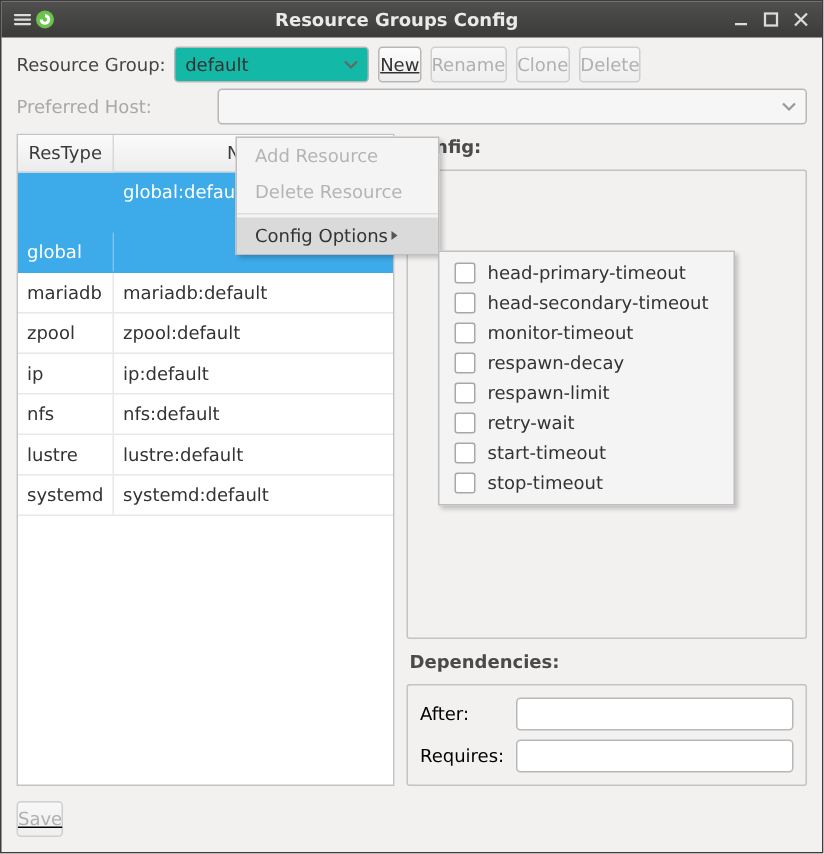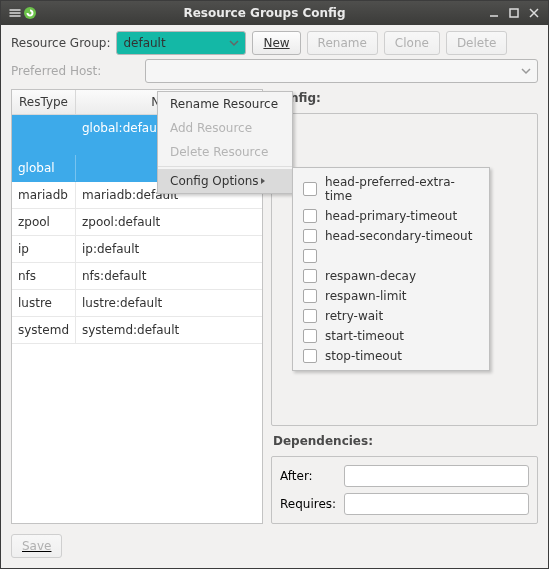--- a/index.html
+++ b/index.html
@@ -17,21 +17,21 @@
   .menu-btn svg{width:14px;height:14px;}
   
   .row { display: flex; align-items: center; padding: 6px 10px 2px 10px; gap: 6px; }
   .row2 { padding-top: 2px; padding-bottom: 6px; gap: 44px; }
   .label { color: #444; }
   .label.disabled { color: #a8a8a8; }
   .combo { flex: 0 0 auto; width: 130px; height: 24px; background: #14b8a6; border: 1px solid #b8b8b8; border-radius: 3px; display:flex; align-items:center; padding:0 18px 0 6px; position:relative; color:#333;}
   .combo.wide { flex: 1; width: auto; background:#f6f6f6;}
   .combo .caret { position:absolute; right:6px; top:50%; transform:translateY(-50%); color:#666;}
   .combo .caret svg{width:10px;height:10px;display:block;}
-  .btn { height: 24px; padding: 0 10px; background: linear-gradient(#fdfdfd,#ececec); border:1px solid #b8b8b8; border-radius:3px; display:inline-flex;align-items:center;justify-content:center; color:#333;}
+  .btn { height: 24px; padding: 0 0; background: linear-gradient(#fdfdfd,#ececec); border:1px solid #b8b8b8; border-radius:3px; display:inline-flex;align-items:center;justify-content:center; color:#333;}
   .btn.disabled { color:#b0b0b0; background:linear-gradient(#f7f7f7,#efefef); border-color:#cfcfcf;}
   .btn .ul{text-decoration:underline;}
   
   .main { flex:1; display:flex; padding:0 10px 6px 10px; gap:8px; position:relative; overflow:hidden;}
   .left { width: 252px; border:1px solid #c3c3c3; background:#fff; display:flex; flex-direction:column;}
   .thead { display:flex; background:linear-gradient(#fbfbfb,#ececec); border-bottom:1px solid #d8d8d8;}
   .thead .c1{width:64px; padding:5px 6px; border-right:1px solid #d8d8d8; text-align:center; color:#3a3a3a;}
   .thead .c2{flex:1; padding:5px 6px; text-align:center; color:#3a3a3a;}
   .tbody{flex:1; overflow:auto;}
   .trow{display:flex; border-bottom:1px solid #e8e8e8; }
@@ -171,49 +171,45 @@
       <div class="panel-label">Dependencies:</div>
       <div class="dep-box">
         <span>After:</span>
         <input class="dep-input" value="" style="">
         <span>Requires:</span>
         <input class="dep-input" value="" style="">
       </div>
     </div>
 
     <div class="ctx">
-      <div class="mi">Rename Resource</div>
       <div class="mi disabled">Add Resource</div>
       <div class="mi disabled">Delete Resource</div>
       <div class="sep"></div>
       <div class="mi hover">
         <span>Config Options</span>
         <span class="arrow">
             <svg viewBox="0 0 8 8">
               <path d="M2 1l4 3-4 3z" fill="#555"></path>
             </svg>
           </span>
       </div>
     </div>
 
     <div class="submenu" id="submenu">
         <div class="chk-row">
           <span class="chk"></span>
-          <span>head-preferred-extra-time</span>
-        </div>
-        <div class="chk-row">
-          <span class="chk"></span>
           <span>head-primary-timeout</span>
         </div>
         <div class="chk-row">
           <span class="chk"></span>
           <span>head-secondary-timeout</span>
         </div>
         <div class="chk-row">
           <span class="chk"></span>
+          <span>monitor-timeout</span>
         </div>
         <div class="chk-row">
           <span class="chk"></span>
           <span>respawn-decay</span>
         </div>
         <div class="chk-row">
           <span class="chk"></span>
           <span>respawn-limit</span>
         </div>
         <div class="chk-row">

